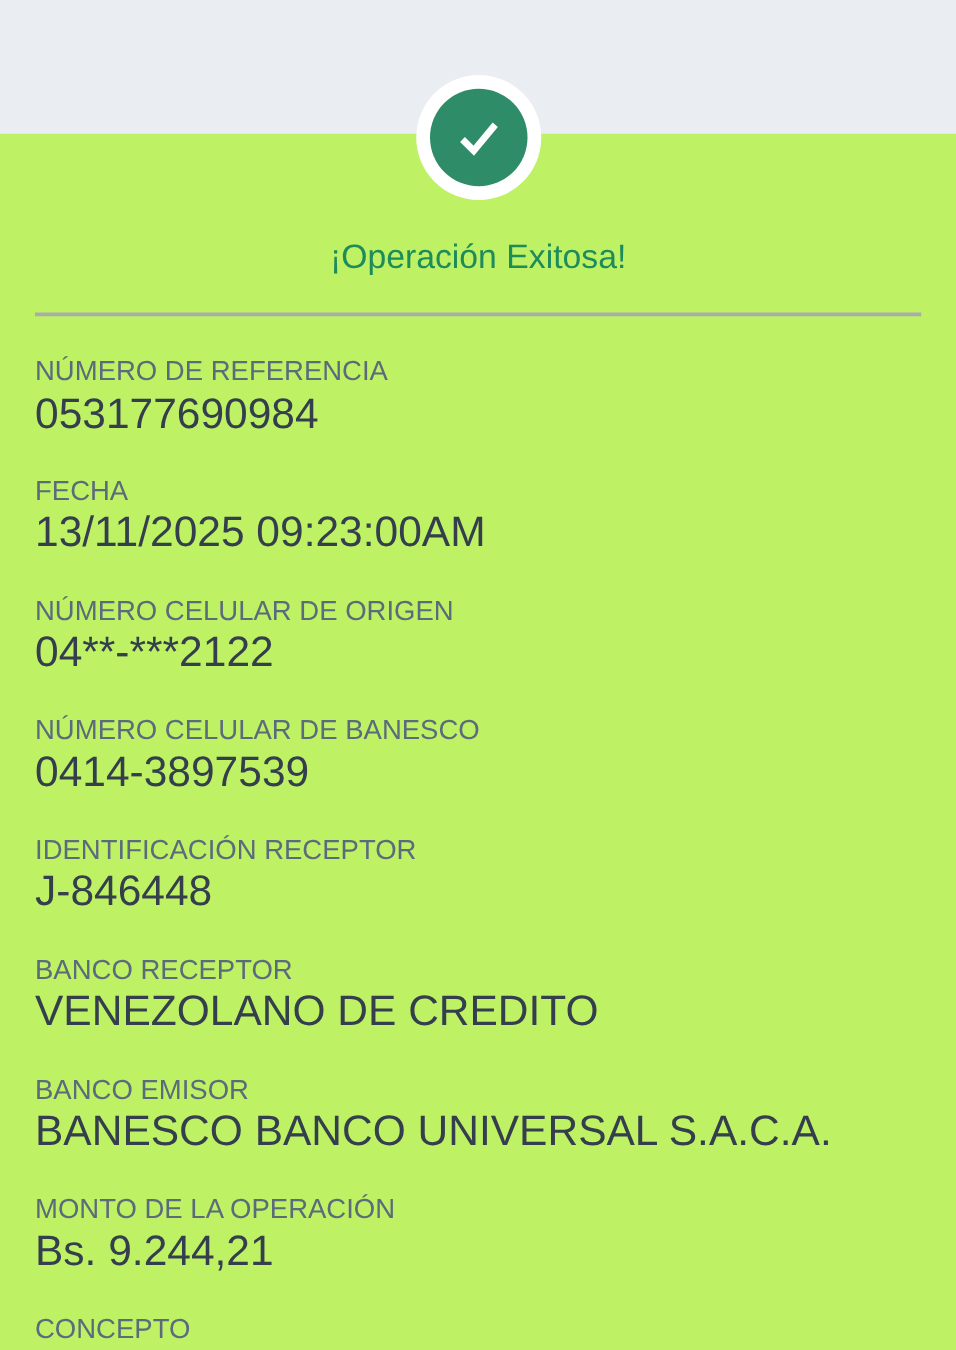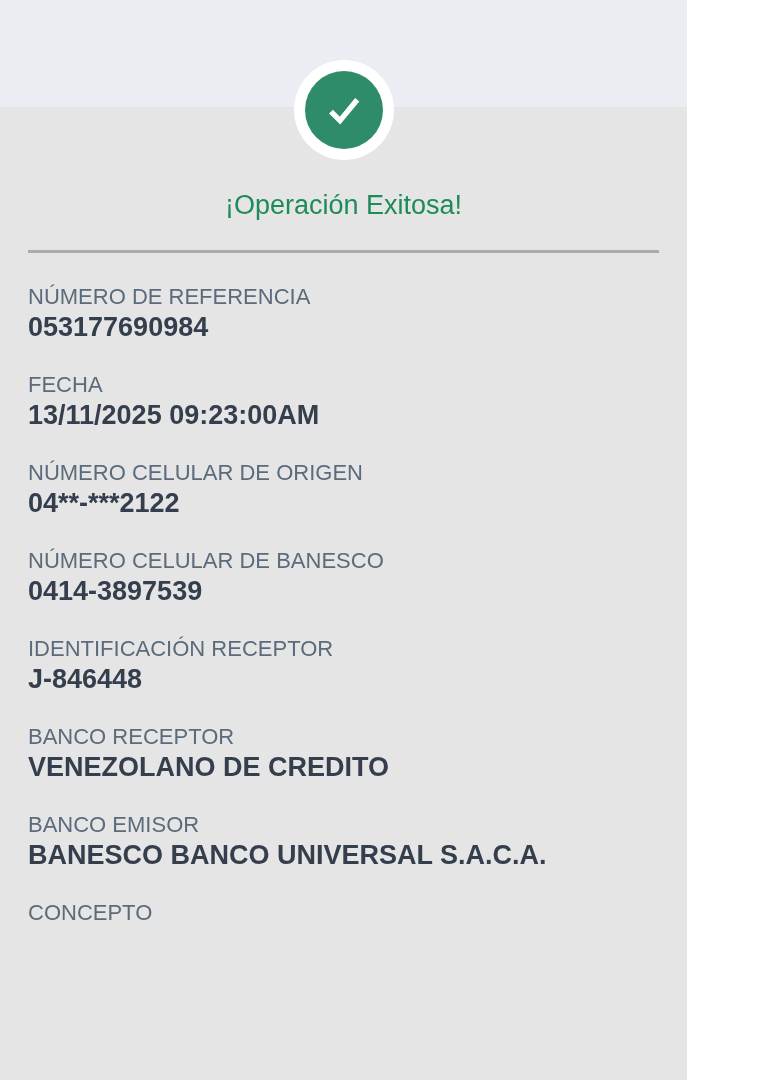--- a/index.html
+++ b/index.html
@@ -3,23 +3,23 @@
 <meta charset="utf-8">
 <style>
   html, body {
     margin: 0;
     padding: 0;
     background: #ffffff;
     font-family: "Liberation Sans", "DejaVu Sans", sans-serif;
   }
   .screen {
     position: relative;
-    width: 687px;
+    width: 765px;
     height: 1080px;
-    background: #e5e5e5;
+    background: #bef264;
     overflow: hidden;
   }
   .header-band {
     position: relative;
     width: 100%;
     height: 107px;
     background: #EAEDF1;
   }
   .success-badge {
     position: absolute;
@@ -68,24 +68,24 @@
   .field {
     margin-bottom: 30px;
   }
   .field-label {
     font-size: 22px;
     line-height: 1.15;
     color: #5C6B7B;
     font-weight: 400;
   }
   .field-value {
-    font-size: 27px;
+    font-size: 34px;
     line-height: 1.1;
     color: #343E4D;
-    font-weight: 700;
+    font-weight: 400;
     margin-top: 3px;
   }
 </style>
 </head>
 <body>
 
 <div class="screen">
 
   <div class="header-band">
     <div class="success-badge">
@@ -131,20 +131,24 @@
     <div class="field">
       <div class="field-label">BANCO RECEPTOR</div>
       <div class="field-value">VENEZOLANO DE CREDITO</div>
     </div>
 
     <div class="field">
       <div class="field-label">BANCO EMISOR</div>
       <div class="field-value">BANESCO BANCO UNIVERSAL S.A.C.A.</div>
     </div>
 
+    <div class="field">
+      <div class="field-label">MONTO DE LA OPERACIÓN</div>
+      <div class="field-value">Bs. 9.244,21</div>
+    </div>
 
     <div class="field">
       <div class="field-label">CONCEPTO</div>
     </div>
 
   </div>
 
 </div>
 
 </body></html>

